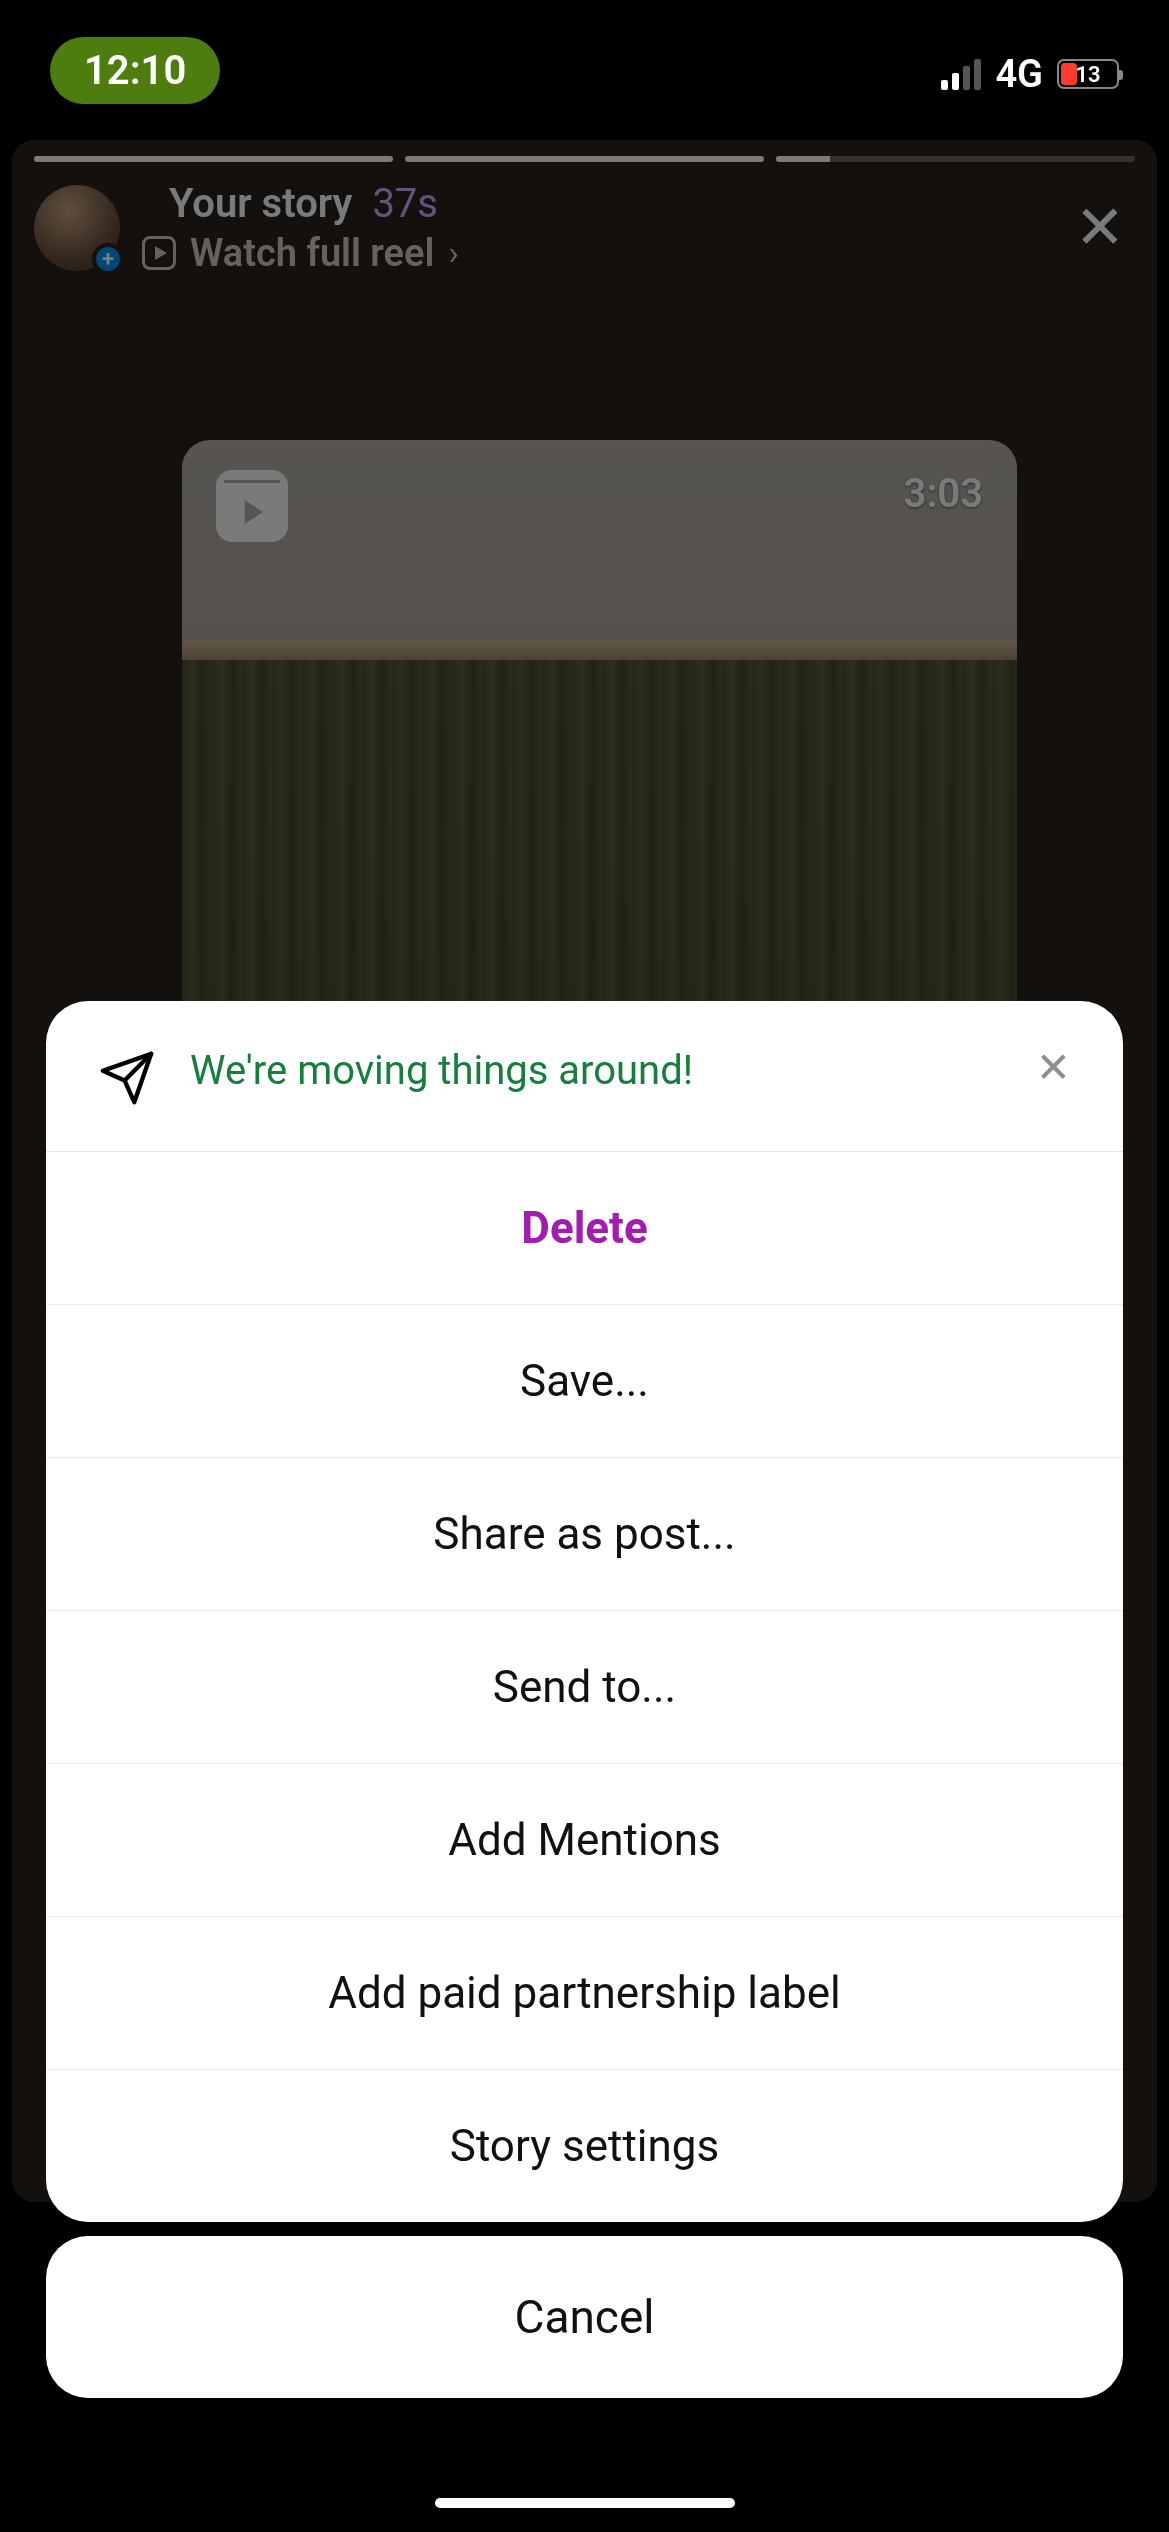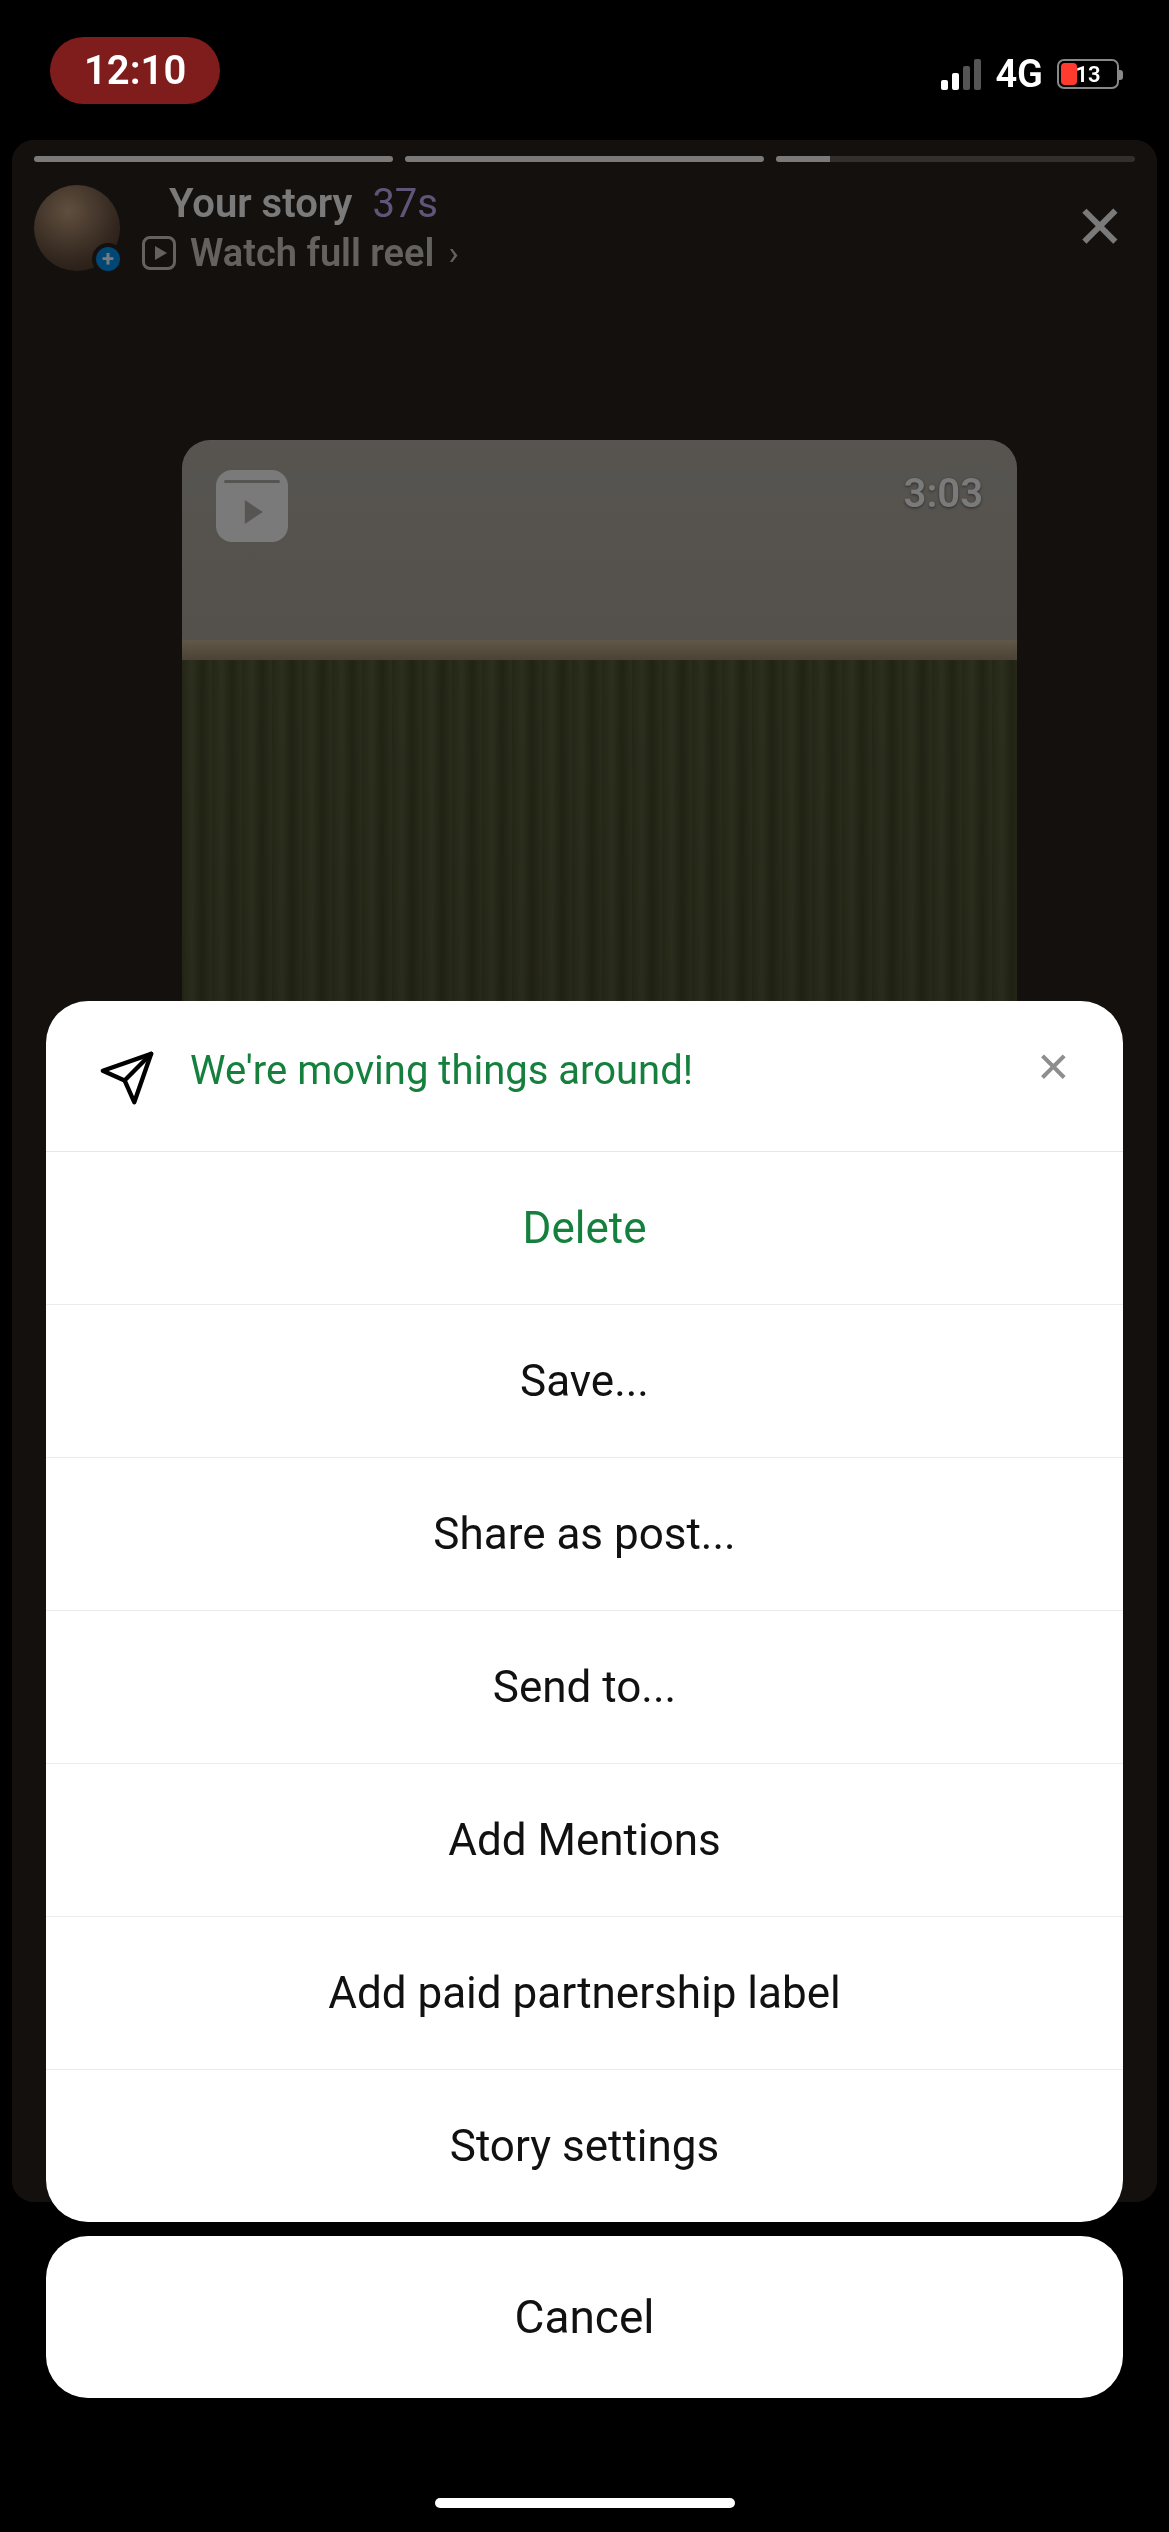--- a/index.html
+++ b/index.html
@@ -24,21 +24,21 @@
       left: 0;
       right: 0;
       height: 140px;
       display: flex;
       justify-content: space-between;
       align-items: center;
       padding: 0 50px;
       z-index: 100;
     }
     .time-pill {
-      background: #7f1d1d;
+      background: #4d7c0f;
       color: #fff;
       font-weight: 600;
       font-size: 40px;
       padding: 10px 34px;
       border-radius: 50px;
     }
     .status-right {
       display: flex;
       align-items: center;
       gap: 14px;
@@ -314,21 +314,21 @@
     }
 
     .sheet-item {
       text-align:center;
       font-size:44px;
       color:#111;
       padding:50px 20px;
       border-bottom:1px solid #ececec;
     }
     .sheet-item:last-child { border-bottom:none; }
-    .sheet-item.destructive { color:#15803d; }
+    .sheet-item.destructive { color:#a21caf;font-weight:bold; }
 
     .cancel-btn {
       position:absolute;
       left:46px;right:46px;
       bottom:134px;
       background:#fff;
       border-radius:42px;
       text-align:center;
       font-size:46px;
       color:#111;

